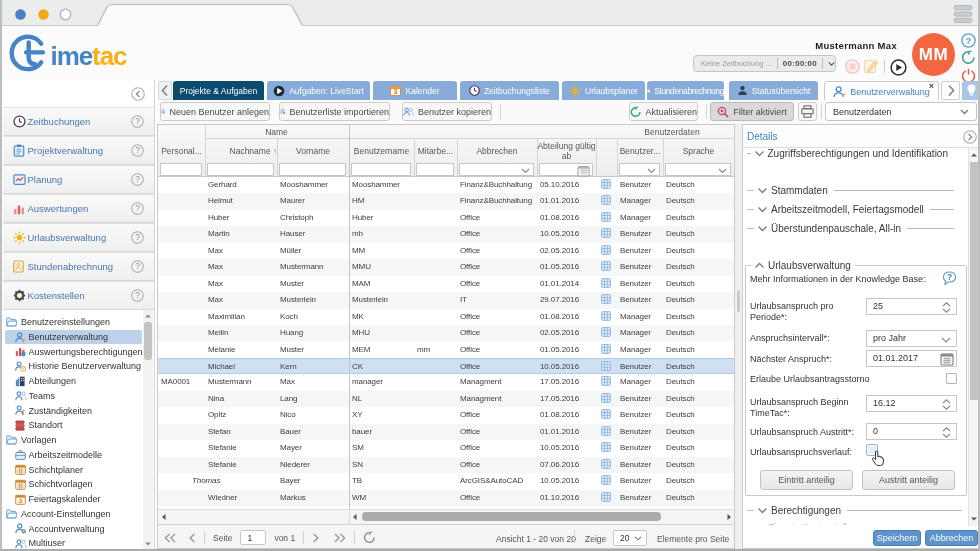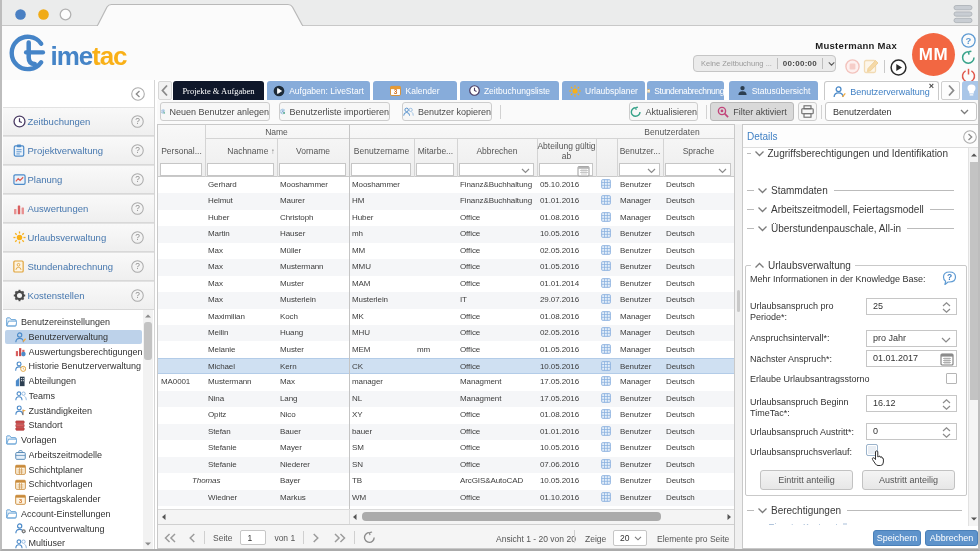--- a/index.html
+++ b/index.html
@@ -65,21 +65,21 @@
 <path d="M7.5,1.8 L10.4,1.2 M7.5,1.8 L8,4.6" stroke="#36a289" stroke-width="1.5" fill="none"></path>
 </svg>
 <svg class="abs" style="left:959px;top:68px;" width="15" height="15" viewBox="0 0 15 15">
 <path d="M 4.6 2.8 A 6 6 0 1 0 10.4 2.8" fill="none" stroke="#e05a4e" stroke-width="1.5"></path>
 <line x1="7.5" y1="0.8" x2="7.5" y2="6.5" stroke="#e05a4e" stroke-width="1.5"></line>
 </svg>
 <div class="abs" style="left:156px;top:81px;width:14px;height:19px;background:#f2f2f2;border:1px solid #d7d7d7;border-radius:2px;"></div>
 <svg class="abs" style="left:158px;top:84px;" width="10" height="13" viewBox="0 0 10 13">
       <path d="M7,1.5 L2.5,6.5 L7,11.5" stroke="#8b8b8b" stroke-width="1.8" fill="none"></path>
     </svg>
-<div class="abs nw" style="left:171px;top:81px;width:91px;height:19px;background:#0f172a;border-radius:3px 3px 0 0;display:flex;align-items:center;justify-content:center;font-size:8.5px;color:#fff;font-family:Liberation Serif, serif;">
+<div class="abs nw" style="left:171px;top:81px;width:91px;height:19px;background:#0c4a6e;border-radius:3px 3px 0 0;display:flex;align-items:center;justify-content:center;font-size:8.5px;color:#fff;">
       <span>Projekte &amp; Aufgaben</span>
     </div>
 <div class="abs nw" style="left:265px;top:81px;width:103px;height:19px;background:#87acda;border-radius:3px 3px 0 0;display:flex;align-items:center;justify-content:center;font-size:8.5px;color:#fff;">
       <svg width="12" height="12" viewBox="0 0 13 13" style="margin-right:4px;">
         <circle cx="6.5" cy="6.5" r="5.8" fill="#1d2b38"></circle>
         <path d="M5,3.8 L9.2,6.5 L5,9.2 Z" fill="#fff" stroke="#fff"></path>
       </svg>
       <span>Aufgaben: LiveStart</span>
     </div>
 <div class="abs nw" style="left:371px;top:81px;width:84px;height:19px;background:#87acda;border-radius:3px 3px 0 0;display:flex;align-items:center;justify-content:center;font-size:8.5px;color:#fff;">
@@ -498,21 +498,21 @@
 <svg class="abs" style="left:142px;top:540px;" width="8" height="8" viewBox="0 0 8 8">
       <path d="M1,2.5 L4,5.5 L7,2.5 Z" fill="#8b8b8b"></path>
     </svg>
 <div class="abs" style="left:155px;top:124px;width:578px;height:425px;background:#fff;border:1px solid #c9c9c9;"></div>
 <div class="abs" style="left:156px;top:125px;width:576px;height:52px;background:linear-gradient(#f8f8f8,#eeeeee);border-bottom:1px solid #c9c9c9;"></div>
 <div class="abs" style="left:203px;top:138px;width:529px;height:1px;background:#d4d4d4;"></div>
 <div class="abs" style="left:202px;top:126px;width:145px;height:12px;font-size:8.5px;color:#555;text-align:center;line-height:12px;">Name</div>
 <div class="abs" style="left:600px;top:126px;width:140px;height:12px;font-size:8.5px;color:#555;text-align:center;line-height:12px;">Benutzerdaten</div>
 <div class="abs nw" style="left:157px;top:146px;width:45px;font-size:8.5px;color:#555;text-align:center;">Personal...</div>
 <div class="abs" style="left:203px;top:125px;width:1px;height:52px;background:#d4d4d4;"></div>
-<div class="abs nw" style="left:213px;top:146px;width:72px;font-size:8.5px;color:#555;text-align:center;">Nachname <span style="font-size:8px;color:#888;">↑</span></div>
+<div class="abs nw" style="left:203px;top:146px;width:72px;font-size:8.5px;color:#555;text-align:right;">Nachname <span style="font-size:8px;color:#888;">↑</span></div>
 <div class="abs" style="left:275px;top:139px;width:1px;height:38px;background:#d4d4d4;"></div>
 <div class="abs nw" style="left:275px;top:146px;width:72px;font-size:8.5px;color:#555;text-align:center;">Vorname</div>
 <div class="abs" style="left:347px;top:125px;width:1px;height:52px;background:#d4d4d4;"></div>
 <div class="abs nw" style="left:347px;top:146px;width:65px;font-size:8.5px;color:#555;text-align:center;">Benutzername</div>
 <div class="abs" style="left:412px;top:139px;width:1px;height:38px;background:#d4d4d4;"></div>
 <div class="abs nw" style="left:412px;top:146px;width:43px;font-size:8.5px;color:#555;text-align:center;">Mitarbe...</div>
 <div class="abs" style="left:455px;top:139px;width:1px;height:38px;background:#d4d4d4;"></div>
 <div class="abs nw" style="left:455px;top:146px;width:80px;font-size:8.5px;color:#555;text-align:center;">Abbrechen</div>
 <div class="abs" style="left:535px;top:139px;width:1px;height:38px;background:#d4d4d4;"></div>
 <div class="abs" style="left:535px;top:142px;width:59px;font-size:8.5px;color:#555;text-align:center;line-height:9.5px;">Abteilung gültig<br>ab</div>

